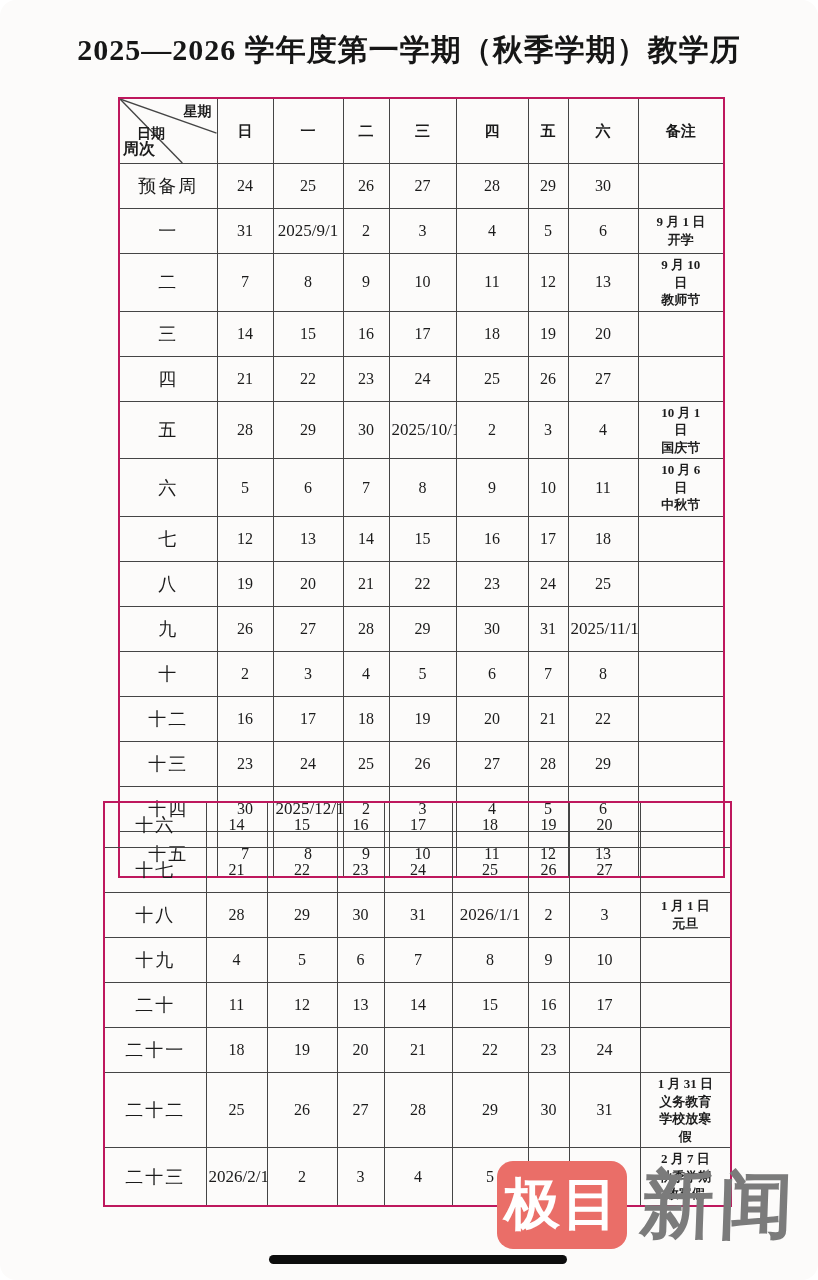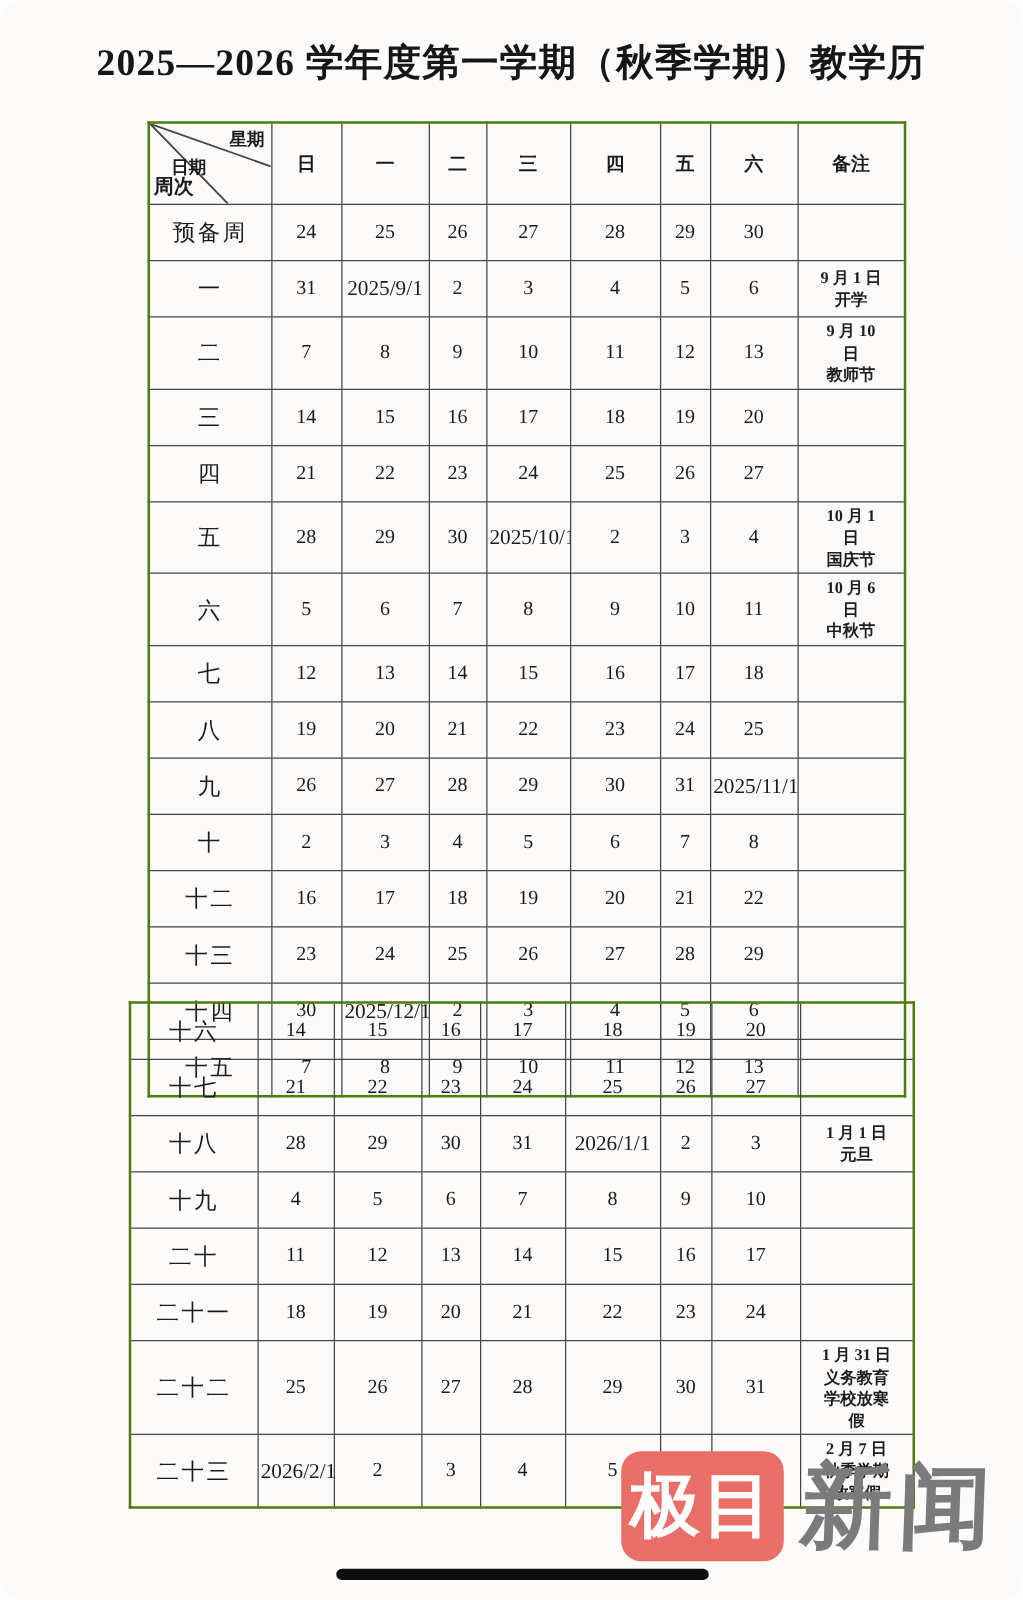--- a/index.html
+++ b/index.html
@@ -21,21 +21,21 @@
     font-family:"Liberation Serif","DejaVu Serif",serif;
   }
   table.cal{
     position:absolute;
     border-collapse:collapse;
     table-layout:fixed;
     background:transparent;
   }
   table.cal.t1{left:118px;top:97px;width:605px;}
   table.cal.t2{left:103px;top:801px;width:627px;}
-  table.cal{border:2px solid #4d7c0f;}
+  table.cal{border:2px solid #be185d;}
   .cal th,.cal td{
     border:1px solid #454545;
     padding:0 2px;
     text-align:center;vertical-align:middle;
     overflow:hidden;
   }
   .cal td{height:40px;font-size:16px;}
   .cal th{
     height:64px;
     font-family:"Liberation Sans","DejaVu Sans",sans-serif;

